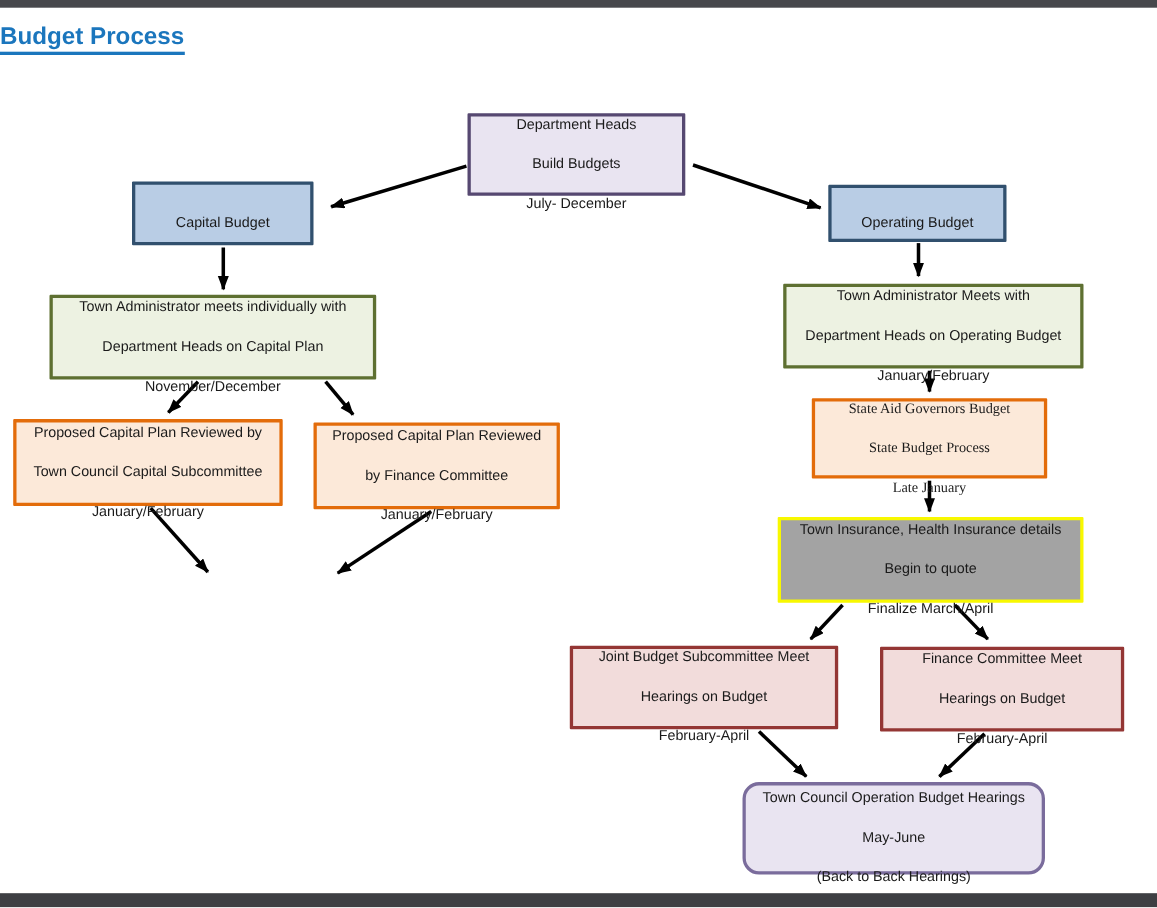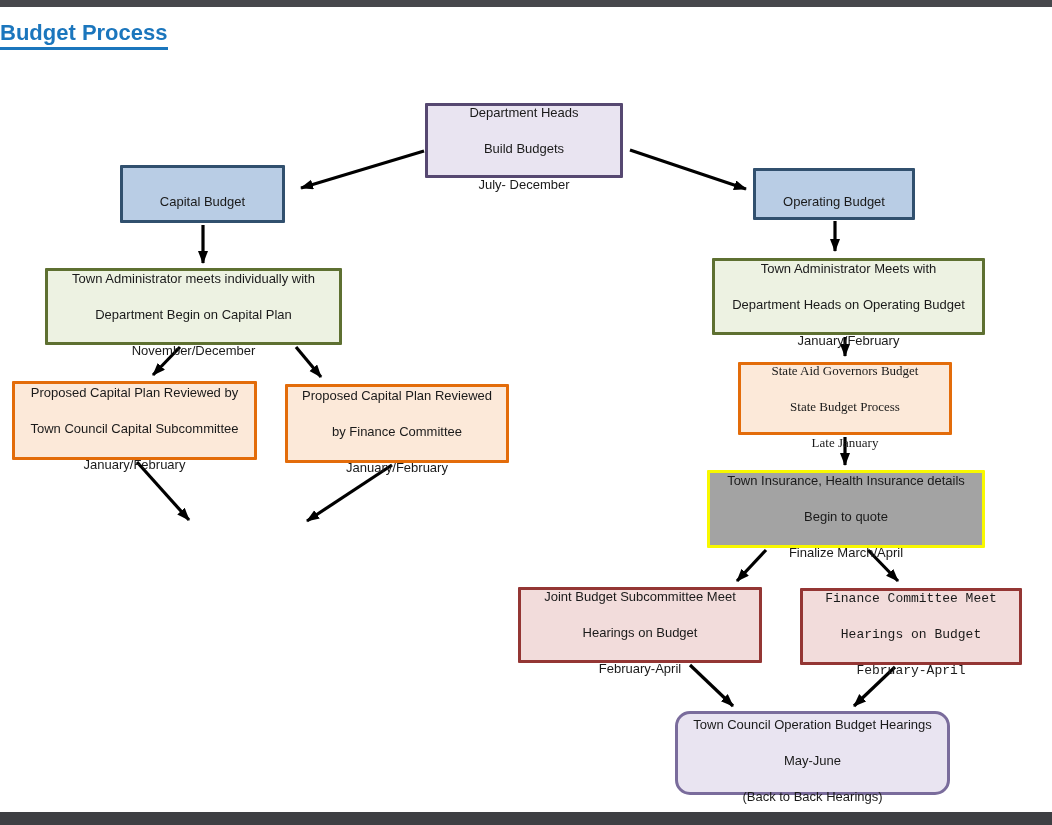--- a/index.html
+++ b/index.html
@@ -80,21 +80,21 @@
   <div class="node" style="left: 120px; top: 165px; width: 165px; height: 58px; background: rgb(185, 205, 229); border-color: rgb(49, 80, 110);">
     <span>Capital Budget</span>
   </div>
 
   <div class="node" style="left: 753px; top: 168px; width: 162px; height: 52px; background: rgb(185, 205, 229); border-color: rgb(49, 80, 110);">
     <span>Operating Budget</span>
   </div>
 
   <div class="node" style="left: 45px; top: 268px; width: 297px; height: 77px; background: rgb(237, 242, 226); border-color: rgb(94, 112, 49);">
     <span>Town Administrator meets individually with</span>
-    <span>Department Begin on Capital Plan</span>
+    <span>Department Heads on Capital Plan</span>
     <span>November/December</span>
   </div>
 
   <div class="node" style="left: 712px; top: 258px; width: 273px; height: 77px; background: rgb(237, 242, 226); border-color: rgb(94, 112, 49);">
     <span>Town Administrator Meets with</span>
     <span>Department Heads on Operating Budget</span>
     <span>January/February</span>
   </div>
 
   <div class="node" style="left: 12px; top: 381px; width: 245px; height: 79px; background: rgb(252, 233, 217); border-color: rgb(227, 108, 10);">
@@ -121,21 +121,21 @@
     <span>Finalize March/April</span>
   </div>
 
 
   <div class="node" style="left: 518px; top: 587px; width: 244px; height: 76px; background: rgb(242, 220, 219); border-color: rgb(148, 54, 52);">
     <span>Joint Budget Subcommittee Meet</span>
     <span>Hearings on Budget</span>
     <span>February-April</span>
   </div>
 
-  <div class="node" style="left: 800px; top: 588px; width: 222px; height: 77px; background: rgb(242, 220, 219); border-color: rgb(148, 54, 52); font-family: Liberation Mono, monospace;">
+  <div class="node" style="left: 800px; top: 588px; width: 222px; height: 77px; background: rgb(242, 220, 219); border-color: rgb(148, 54, 52);">
     <span>Finance Committee Meet</span>
     <span>Hearings on Budget</span>
     <span>February-April</span>
   </div>
 
   <div class="node" style="left: 675px; top: 711px; width: 275px; height: 84px; background: rgb(233, 228, 241); border-color: rgb(122, 108, 156); border-radius: 15px;">
     <span>Town Council Operation Budget Hearings</span>
     <span>May-June</span>
     <span>(Back to Back Hearings)</span>
   </div>

